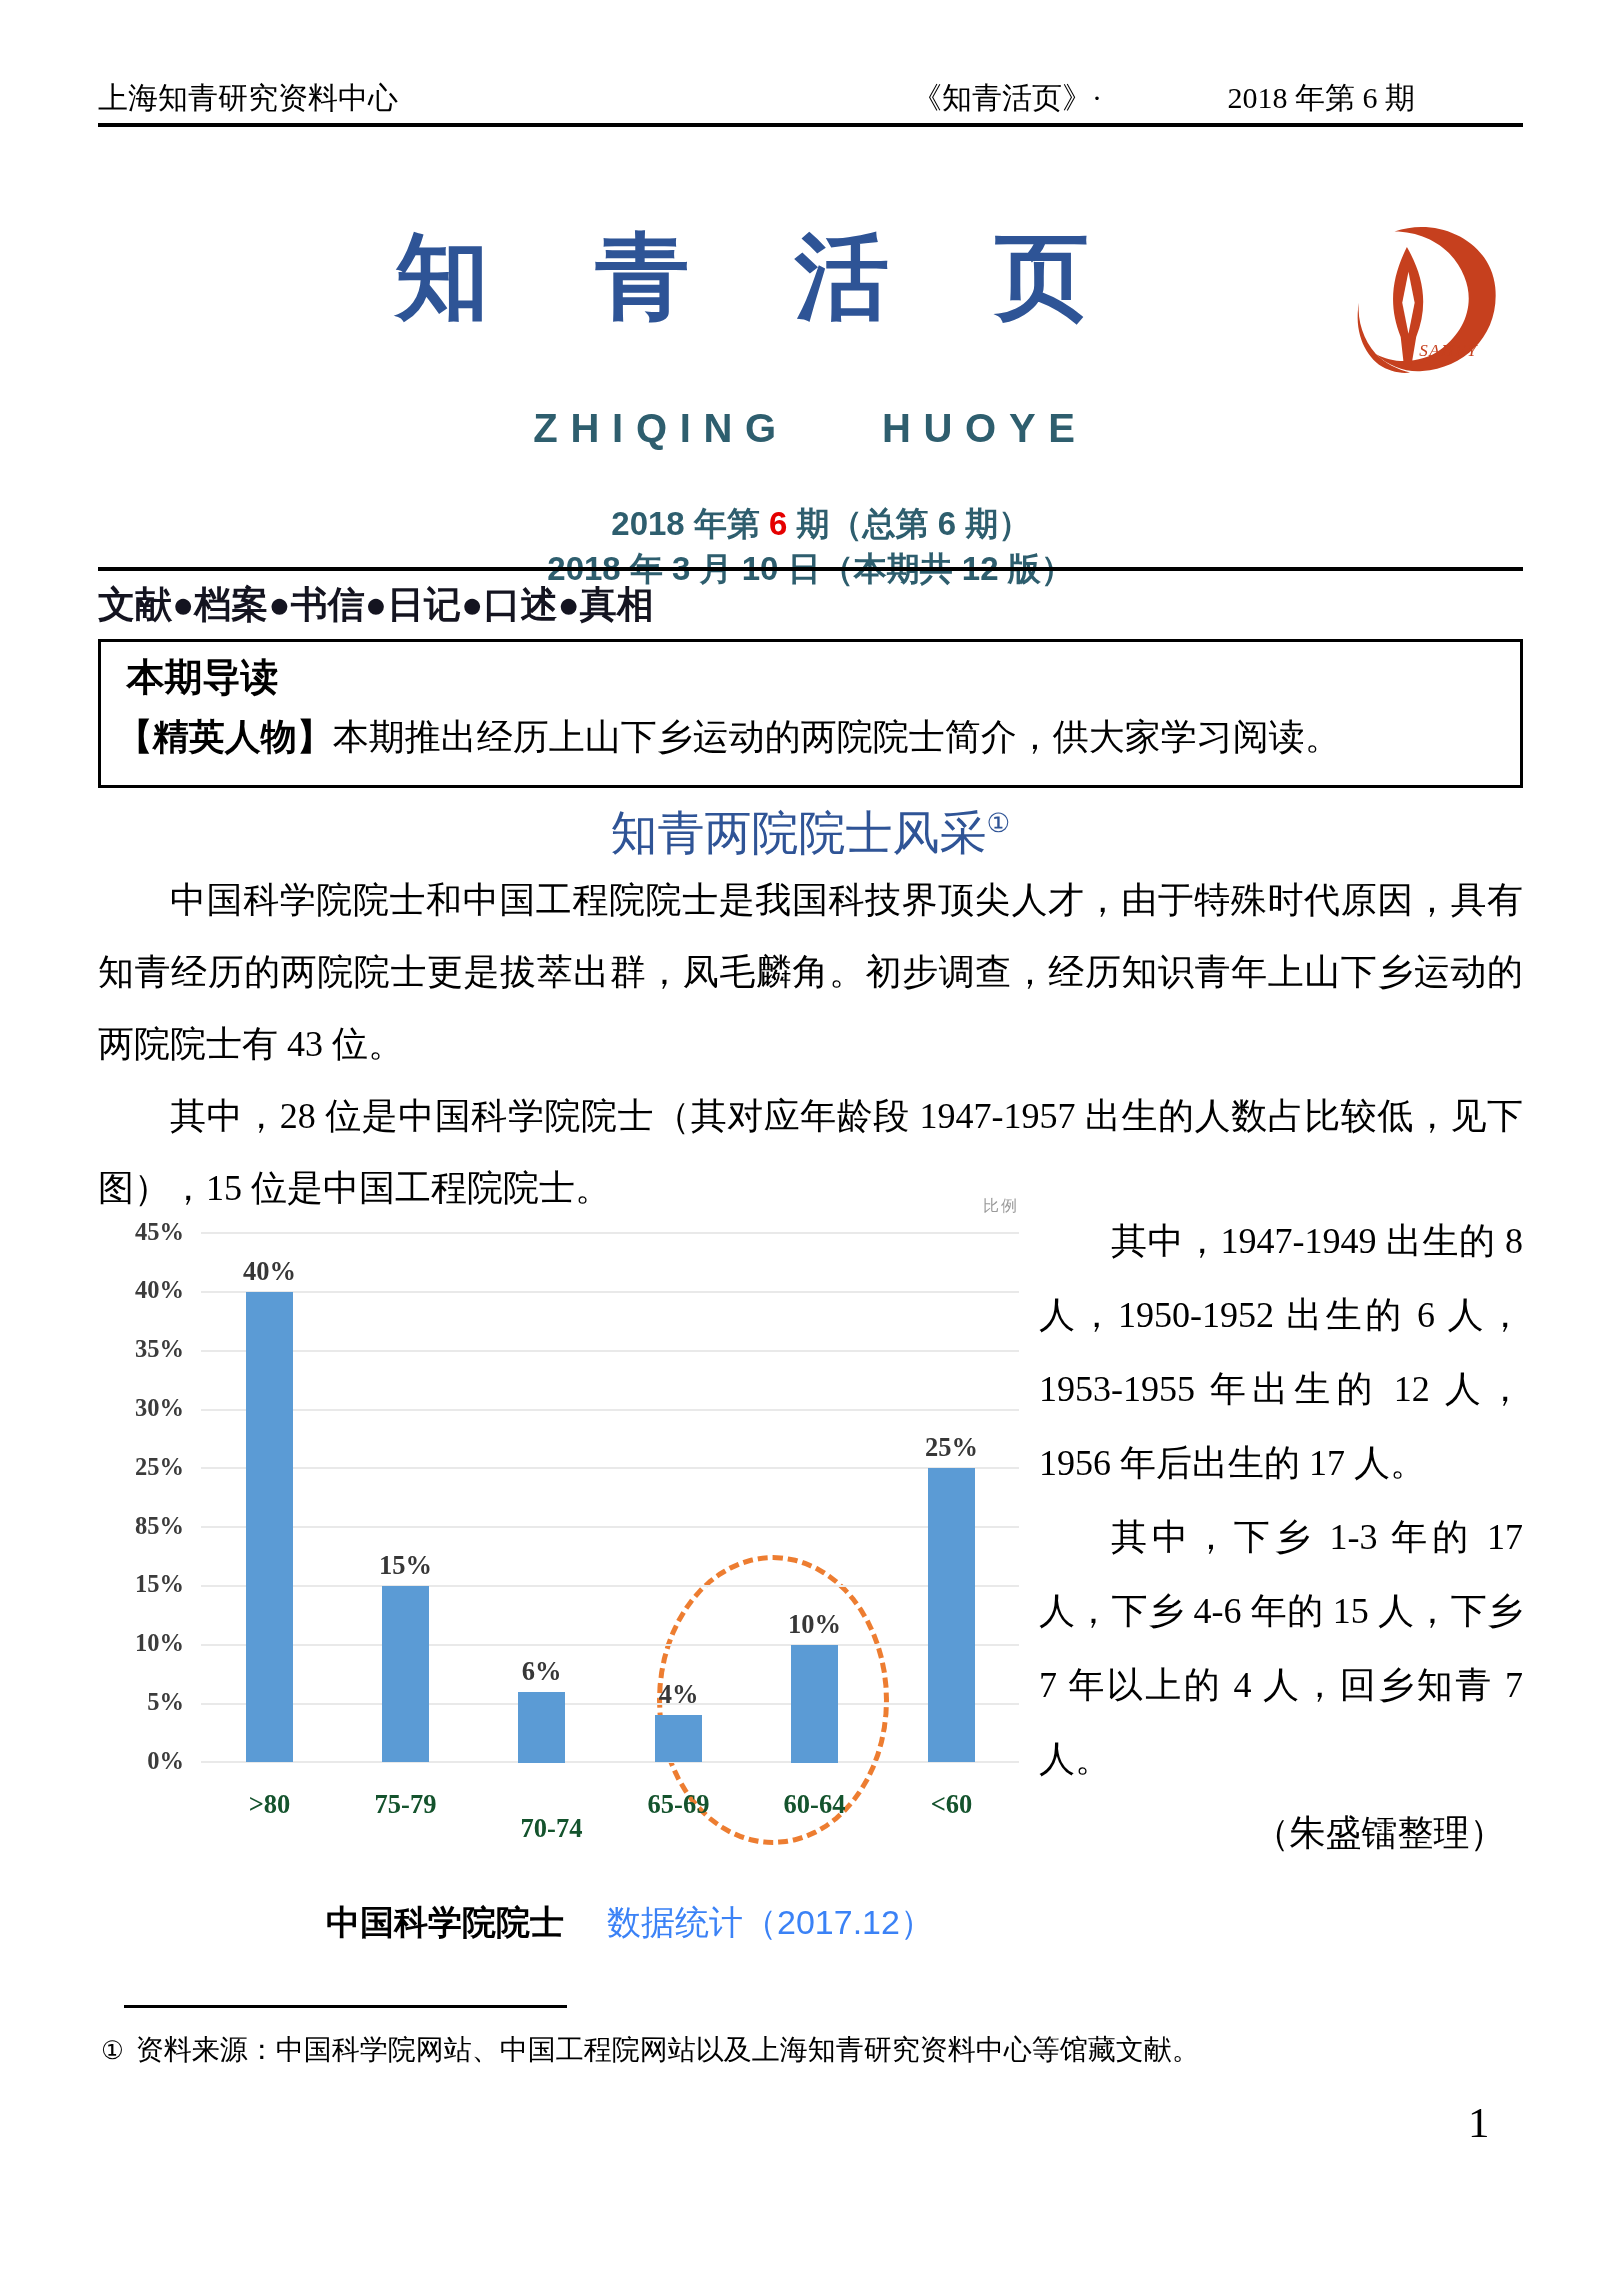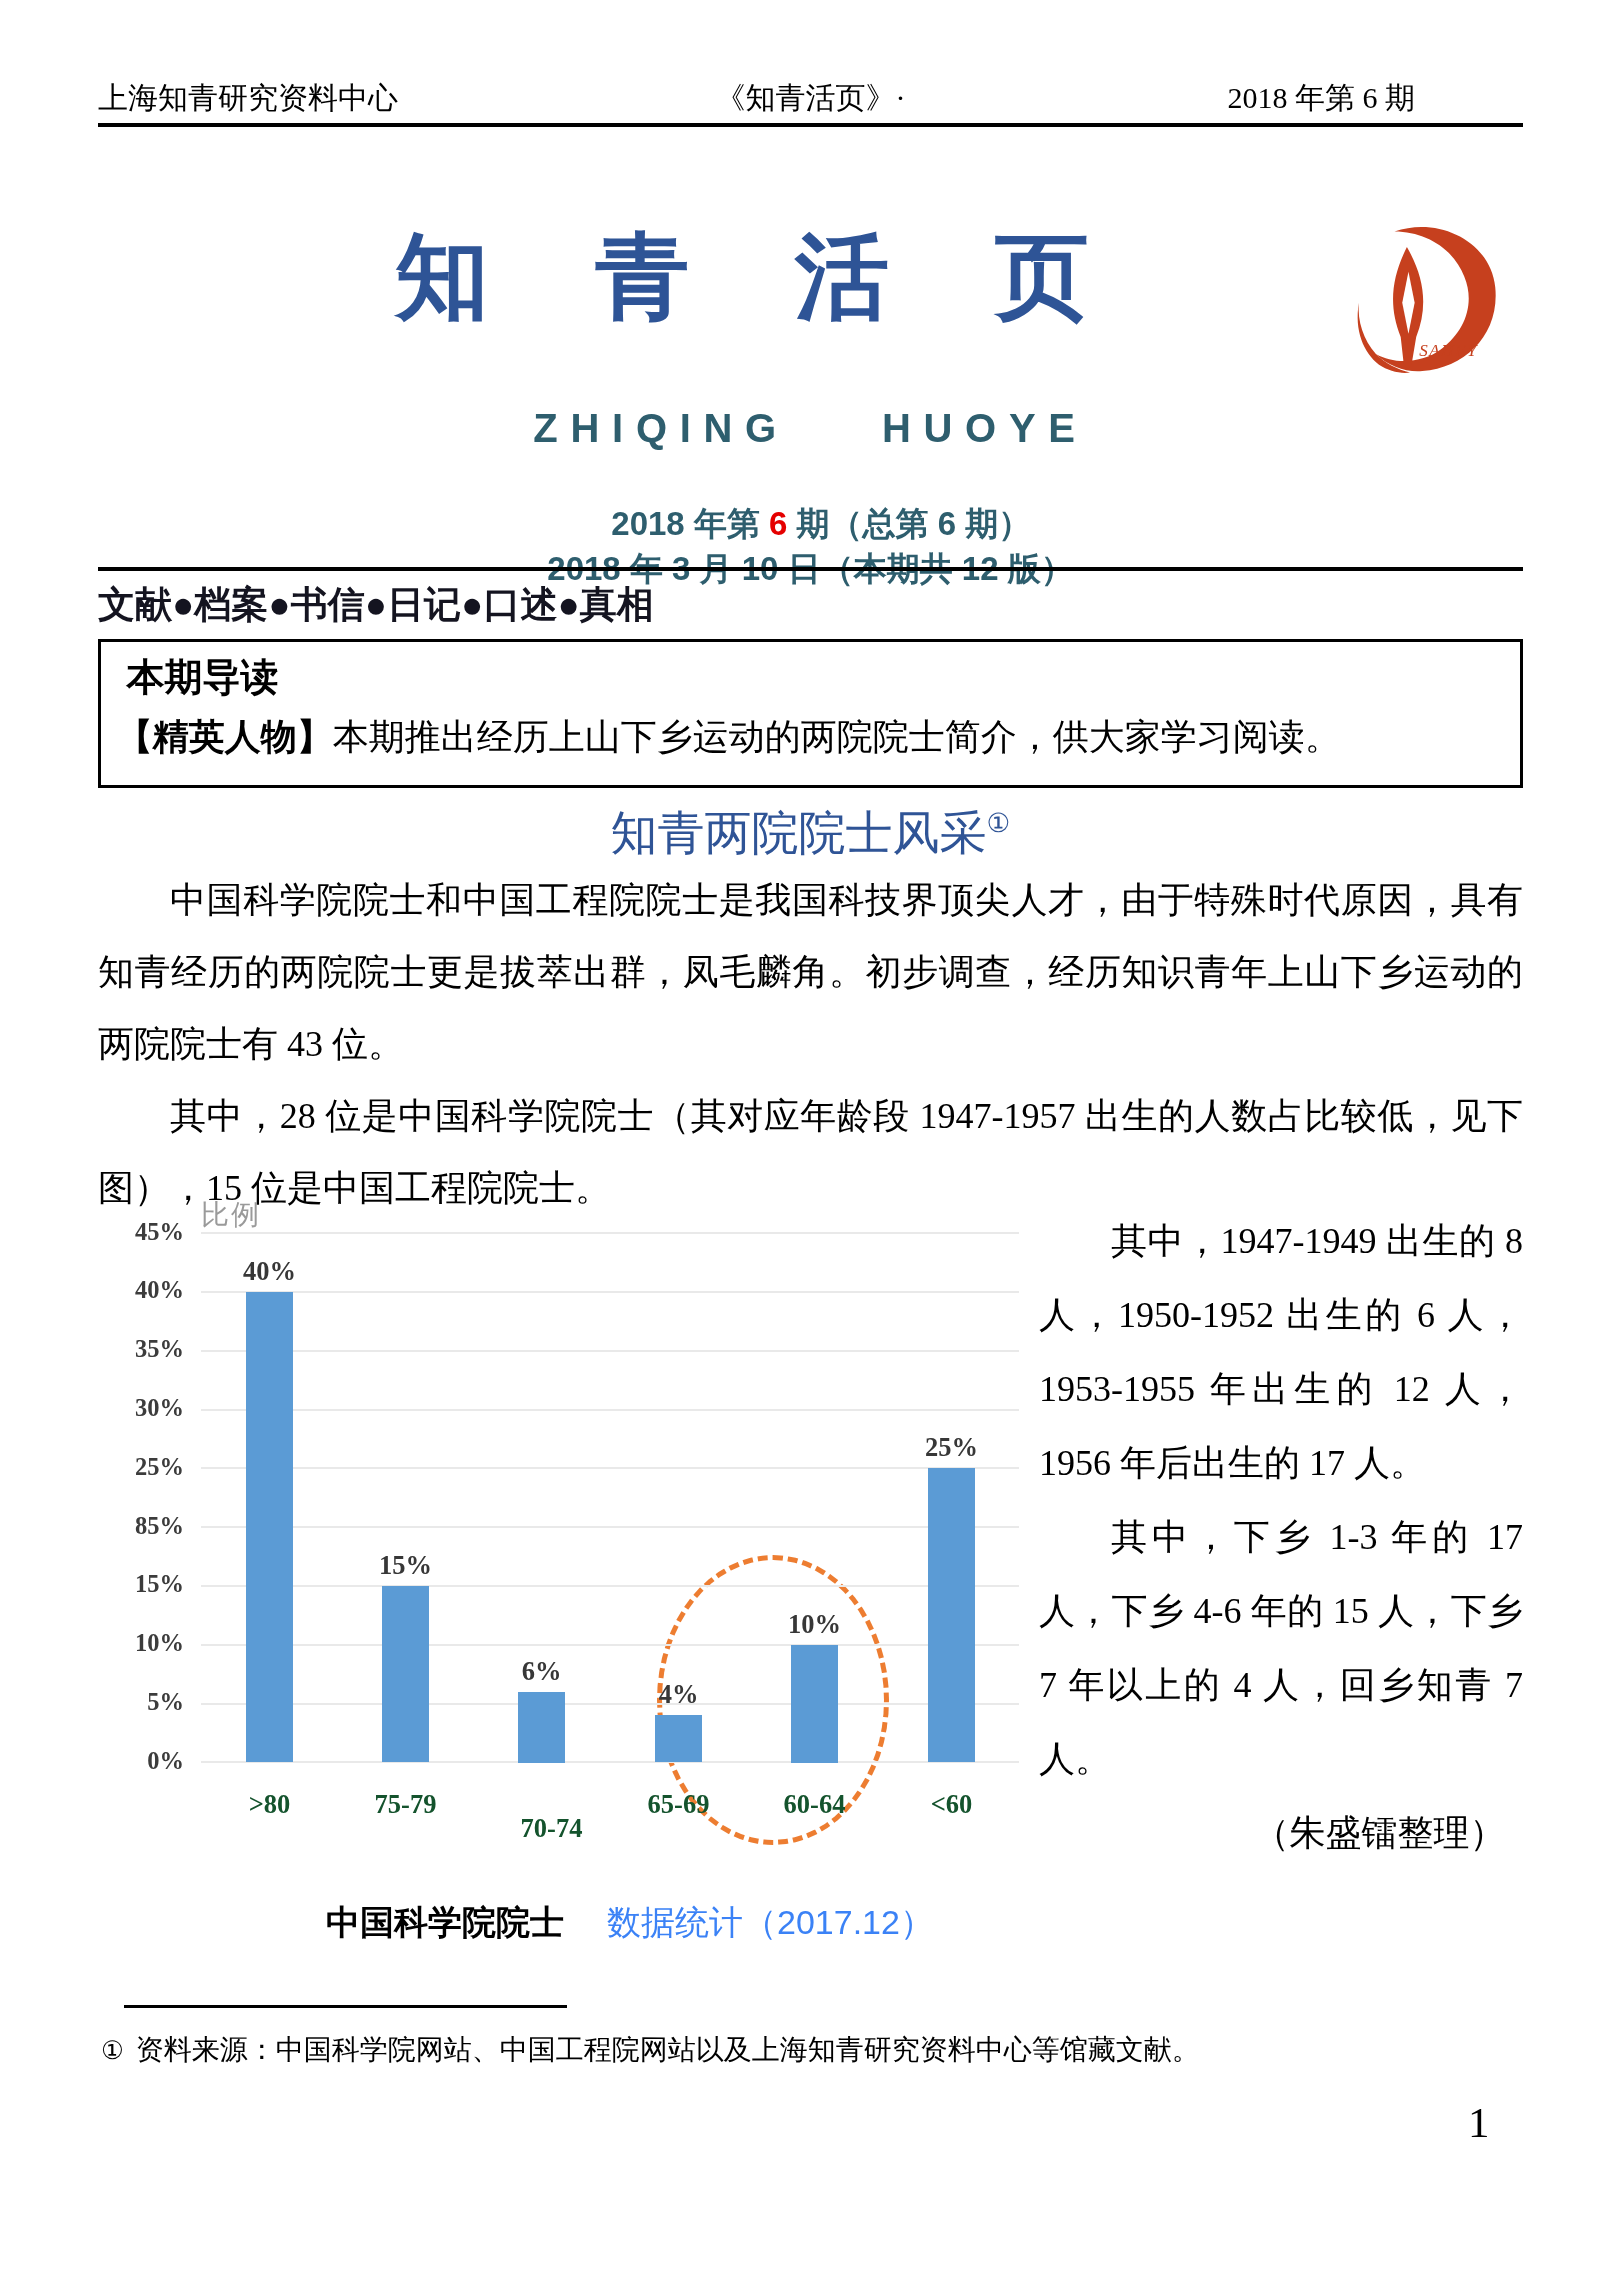--- a/index.html
+++ b/index.html
@@ -15,21 +15,21 @@
   .page{
     position:relative; width:1621px; height:2269px; background:#ffffff;
     font-family:var(--serif); color:#000; overflow:hidden;
   }
   
   .header-row{
     position:absolute; left:98px; top:74px; width:1425px; height:45px;
     display:flex; align-items:flex-end; font-size:30px;
   }
   .header-row .h-left{width:421px; text-align:left;}
-  .header-row .h-center{flex:1; text-align:center;}
+  .header-row .h-center{flex:1; text-align:right;}
   .header-row .h-right{width:421px; text-align:right; padding-right:108px; box-sizing:border-box;}
   .rule{position:absolute; left:98px; width:1425px; height:3.9px; background:#000;}
   .rule-1{top:123px;}
   .rule-2{top:567px;}
   
   .big-title{
     position:absolute; left:0; top:214px; width:1490px; text-align:center;
     font-family:var(--sans); font-weight:bold; font-size:94px; color:var(--blue);
     letter-spacing:5.9px; white-space:nowrap;
   }
@@ -67,22 +67,22 @@
   }
   .article-title sup{font-size:26.5px; vertical-align:super;}
   .body-text{
     position:absolute; left:98px; top:864px; width:1425px;
     font-size:36px; line-height:72px; text-align:justify;
   }
   .body-text p{margin:0; text-indent:2em;}
   
   .chart-block{position:absolute; left:98px; top:1191px; width:926px; height:704px;}
   .chart-title{
-    position:absolute; left:103px; top:4.9px; width:818px; text-align:left;
-    font-family:var(--sans); font-size:28px; color:#9a9a9a; letter-spacing:2px;
+    position:absolute; left:103px; top:4.9px; width:818px; text-align:right;
+    font-family:var(--sans); font-size:16px; color:#9a9a9a; letter-spacing:2px;
   }
   .gridline{position:absolute; left:103px; width:818px; height:2px; background:#e9e9e9;}
   .ytick{
     position:absolute; left:0; width:86px; text-align:right;
     font-weight:bold; font-size:24.5px; color:#3c3c3c;
   }
   .bar{position:absolute; width:47px;}
   .val-label{
     position:absolute; width:137px; text-align:center;
     font-weight:bold; font-size:26.5px; color:#373737;

